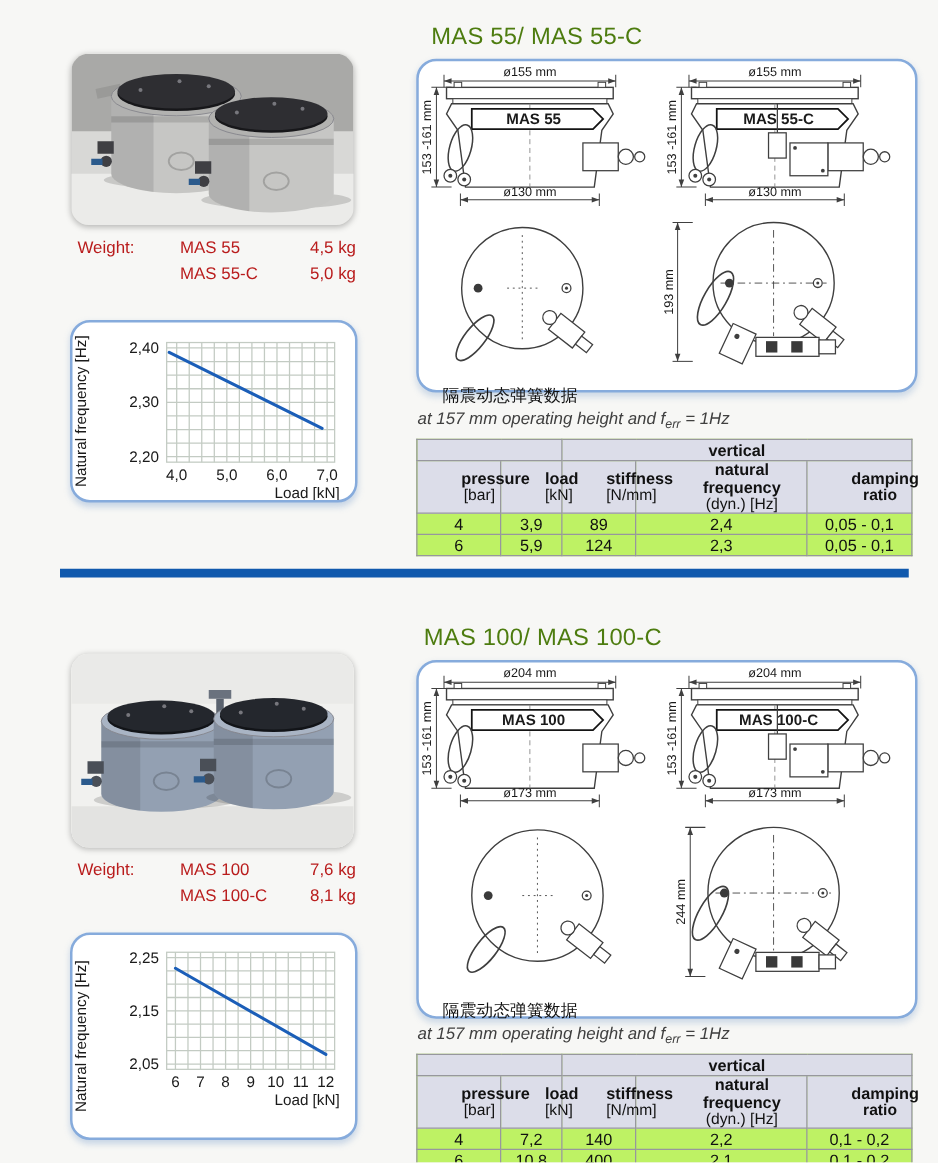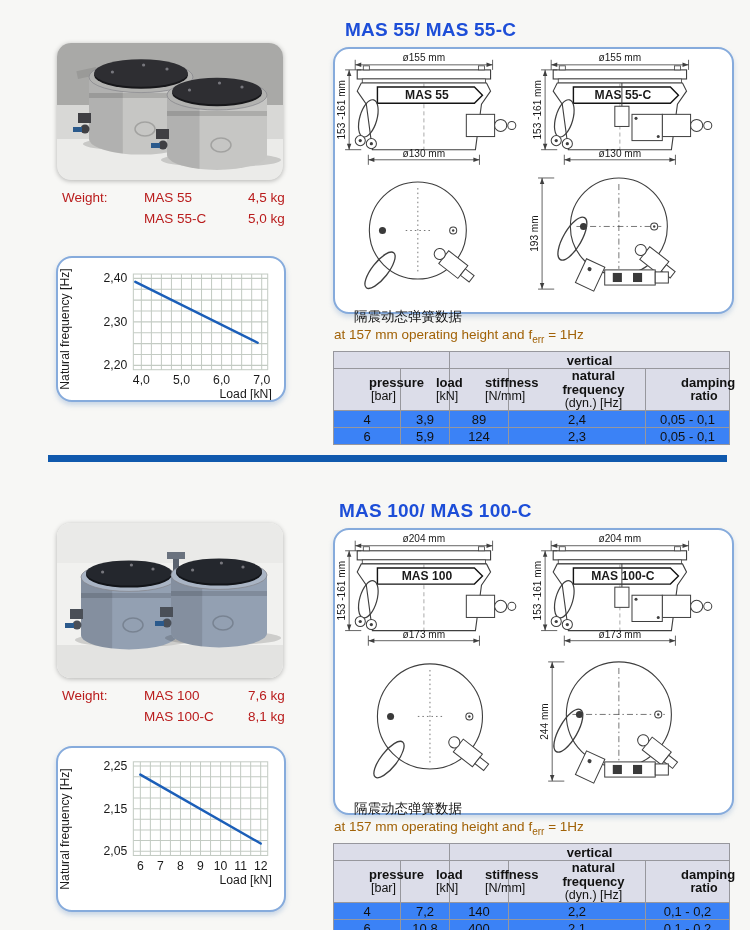--- a/index.html
+++ b/index.html
@@ -1,40 +1,40 @@
 <!DOCTYPE html>
 <html><head>
 <meta charset="utf-8">
 <style>
   html,body{margin:0;padding:0;background:#f7f7f5;}
   #page{position:relative;width:750px;height:930px;background:#f7f7f5;
         font-family:"Liberation Sans",sans-serif;color:#111;overflow:hidden;}
-  .section-title{position:absolute;font-size:19px;font-weight:bold;color:#1d4ed8;letter-spacing:.2px;}
+  .section-title{position:absolute;font-size:19px;font-weight:normal;color:#4d7c0f;letter-spacing:.2px;}
   .t1{left:345px;top:6px}.t2{left:339px;top:487px}
   .photo-box{position:absolute;border-radius:14px;overflow:hidden;box-shadow:0 1px 5px rgba(0,0,0,.28);}
   .p1{left:57px;top:43px;width:226px;height:137px}
   .p2{left:57px;top:523px;width:226px;height:155px}
   .photo-box svg,.chart-box svg,.draw-box svg{display:block;width:100%;height:100%;}
   .weight{position:absolute;display:grid;grid-template-columns:82px 104px auto;font-size:13.5px;line-height:21px;color:#b91c1c;}
   .w1{left:62px;top:187px}.w2{left:62px;top:685px}
   .chart-box{position:absolute;background:#fff;border:2px solid #86abdc;border-radius:16px;
              box-shadow:0 3px 5px rgba(110,150,200,.35);}
   .c1{left:56px;top:256px;width:226px;height:142px}
   .c2{left:56px;top:746px;width:226px;height:162px}
   .draw-box{position:absolute;background:#fff;border:2px solid #86abdc;border-radius:16px;
             box-shadow:0 3px 5px rgba(110,150,200,.3);}
   .d1{left:333px;top:47px;width:397px;height:263px}
   .d2{left:333px;top:528px;width:397px;height:283px}
   .cn{position:absolute;font-size:13.5px;color:#111;padding-left:20px;}
   .cn1{left:334px;top:308px}.cn2{left:334px;top:800px}
-  .note{position:absolute;font-size:13.5px;color:#a16207;}
+  .note{position:absolute;font-size:13.5px;color:#404040;font-style:italic;}
   .n1{left:334px;top:327px}.n2{left:334px;top:819px}
   .note sub{font-size:10px;}
   .divider{position:absolute;left:48px;top:455px;width:679px;height:7px;background:#1059ad;}
-  .spec-table{position:absolute;width:396px;border-collapse:collapse;table-layout:fixed;background:#3b82f6;font-size:13px;}
+  .spec-table{position:absolute;width:396px;border-collapse:collapse;table-layout:fixed;background:#bef264;font-size:13px;}
   .tb1{left:333px;top:351px}.tb2{left:333px;top:843px}
   .spec-table th,.spec-table td{border:1px solid #97979d;text-align:center;padding:0 2px;}
   .spec-table thead th{background:#dcdde9;}
   .group-row th{height:16px;font-weight:bold;font-size:13px;}
   .header-row th{height:29px;font-weight:bold;vertical-align:middle;padding-left:35px;}
   .th-name{font-size:13px;line-height:14px;}
   .th-unit{font-weight:normal;font-size:12.5px;line-height:13px;}
   .bold-unit .th-unit{font-weight:bold;}
   .spec-table tbody td{height:16px;font-size:13px;}
 </style>

